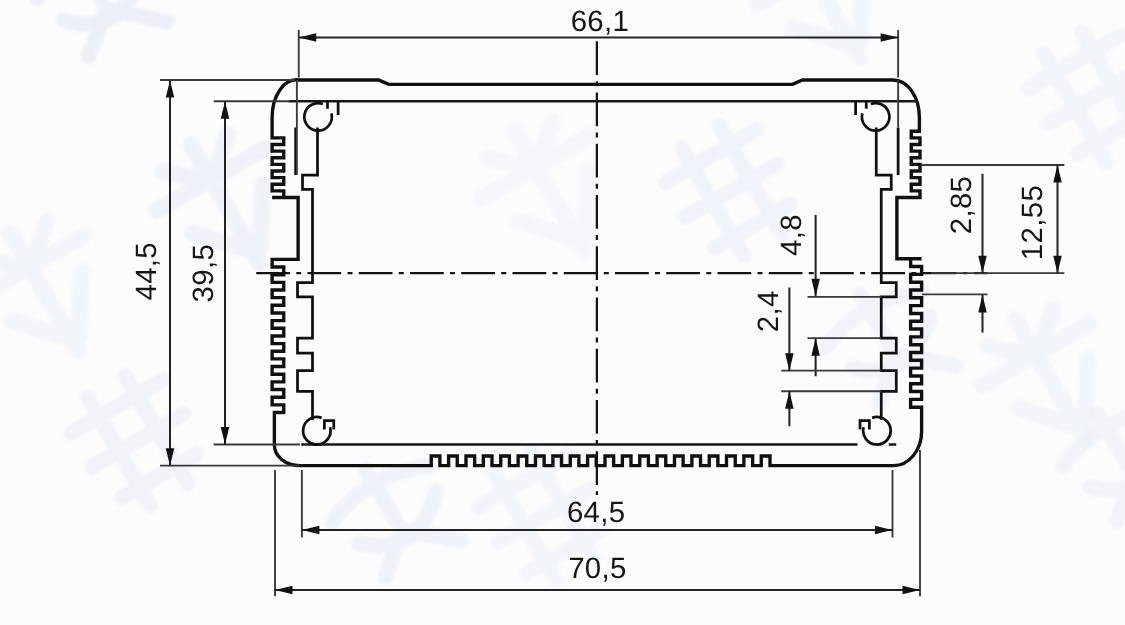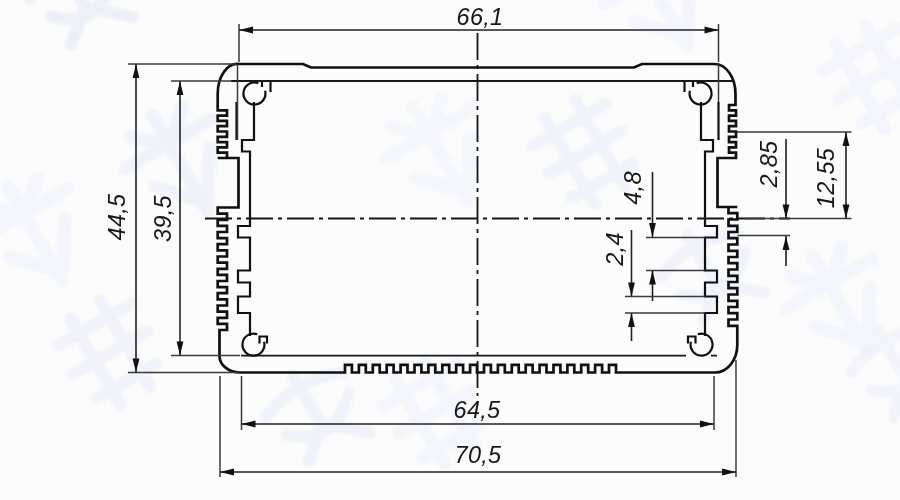--- a/index.html
+++ b/index.html
@@ -1,15 +1,15 @@
 <!DOCTYPE html>
 <html><head><meta charset="utf-8">
 <style>
 html,body{margin:0;padding:0;background:#fff;}
-#page{width:900px;height:500px;position:relative;background:#fcfcfd;font-family:"Liberation Sans",sans-serif;overflow:hidden;font-style:italic;}
+#page{width:900px;height:500px;position:relative;background:#fcfcfd;font-family:"Liberation Sans",sans-serif;overflow:hidden;}
 text{font-family:"Liberation Sans",sans-serif;fill:#161616;font-size:23.5px;letter-spacing:0.3px;}
 </style></head>
 <body>
 <div id="page">
 <svg width="900" height="500" viewBox="0 0 900 500">
 <defs>
 <filter id="soft" x="-20%" y="-20%" width="140%" height="140%">
           <feGaussianBlur stdDeviation="1.4"></feGaussianBlur>
         </filter>
 <path id="arr" d="M0,0 L-14,-3.4 L-14,3.4 Z" fill="#111"></path>

